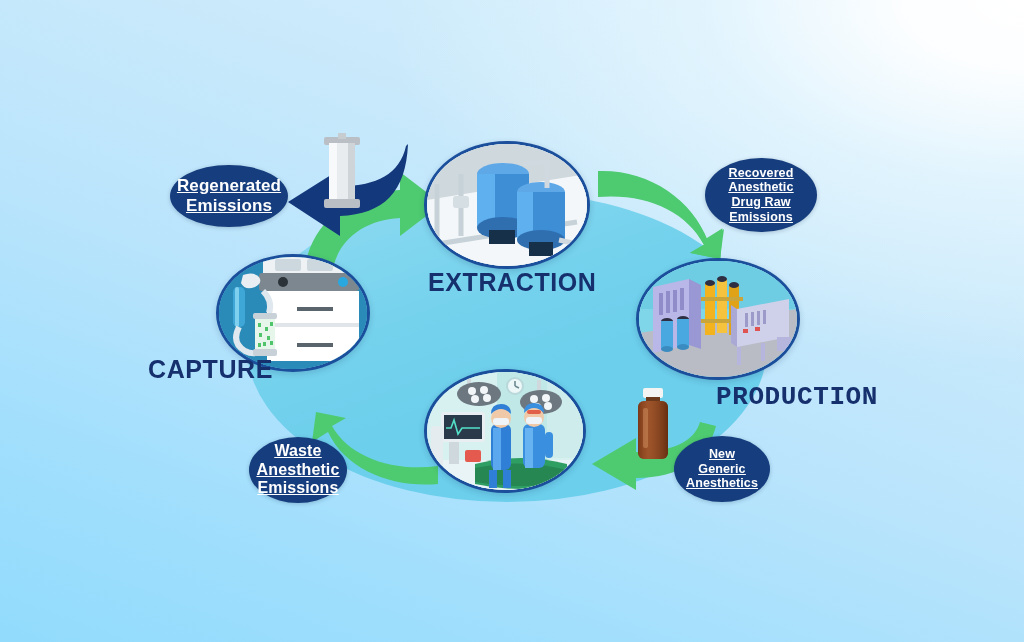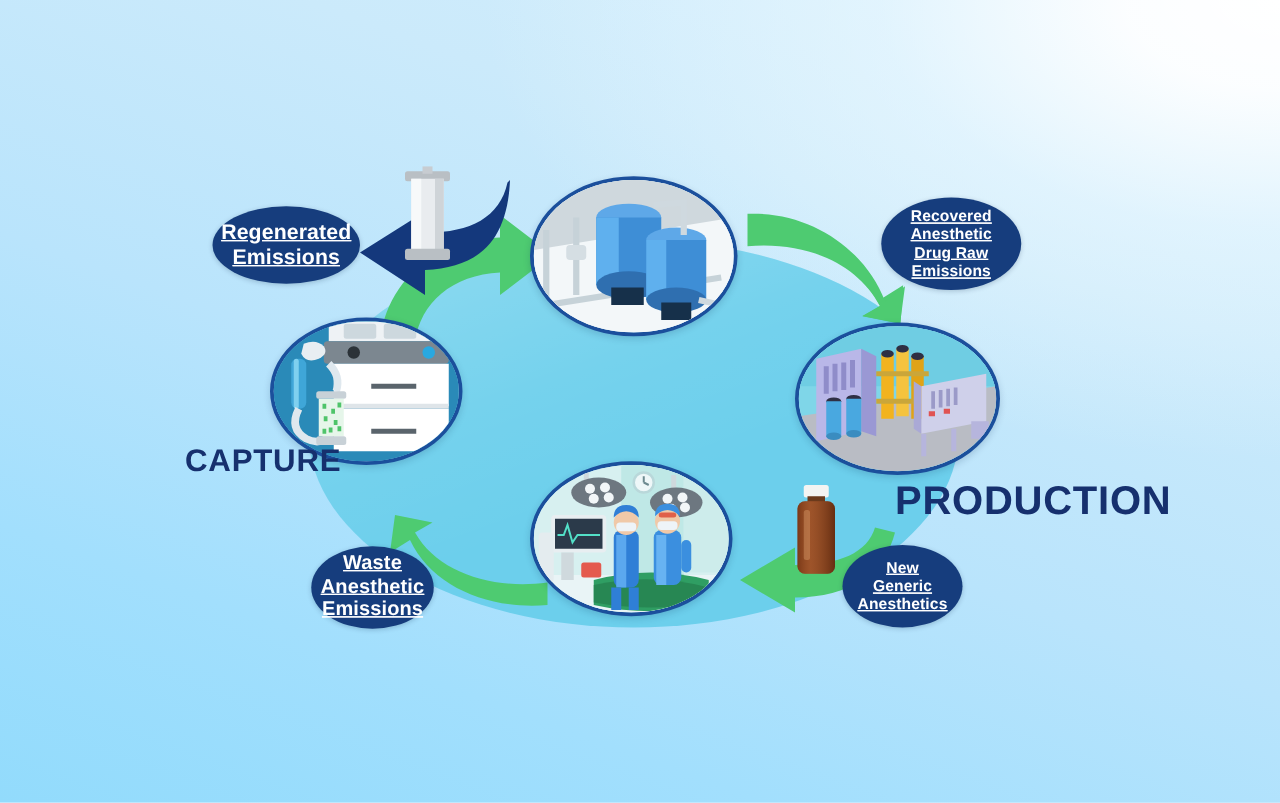--- a/index.html
+++ b/index.html
@@ -323,22 +323,23 @@
         <path d="M97 41 q10 -10 20 0 q0 -10 -10 -10 q-10 0 -10 10z" fill="#3b8fdf"></path>
         <rect x="99" y="45" width="16" height="7" rx="3" fill="#eef4f8"></rect>
         <rect x="100" y="38" width="14" height="4" rx="2" fill="#e0604a"></rect>
         <rect x="118" y="60" width="8" height="26" rx="4" fill="#3b8fdf"></rect>
       </g>
 
       <rect x="38" y="78" width="16" height="12" rx="2" fill="#e45a4e"></rect>
     </svg>
   </div>
 
-
-  <div class="stage-label" style="left:716px;top:382px;font-size:32px;">PRODUCTION</div>
+  <div class="stage-label" style="left:428px;top:268px;font-size:25px;">EXTRACTION</div>
+
+  <div class="stage-label" style="left:716px;top:382px;font-size:26px;font-family:Liberation Mono, monospace;">PRODUCTION</div>
 
 
   <div class="stage-label" style="left:148px;top:355px;font-size:25px;">CAPTURE</div>
 
   <div class="pill" style="left:170px;top:165px;width:118px;height:62px;font-size:17px;">
     <span>
       <span>Regenerated</span>
       <span>Emissions</span>
     </span>
   </div>

